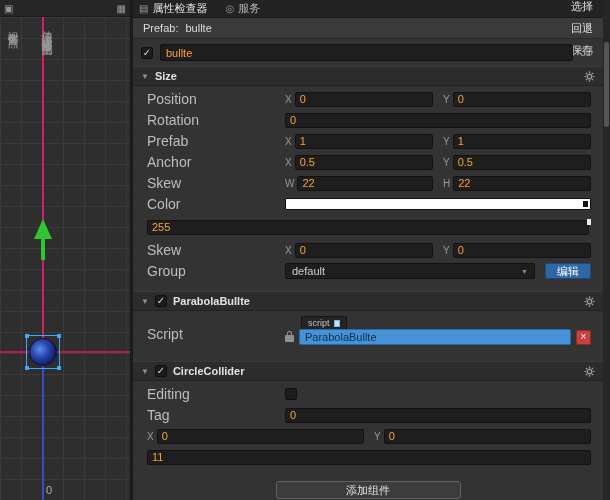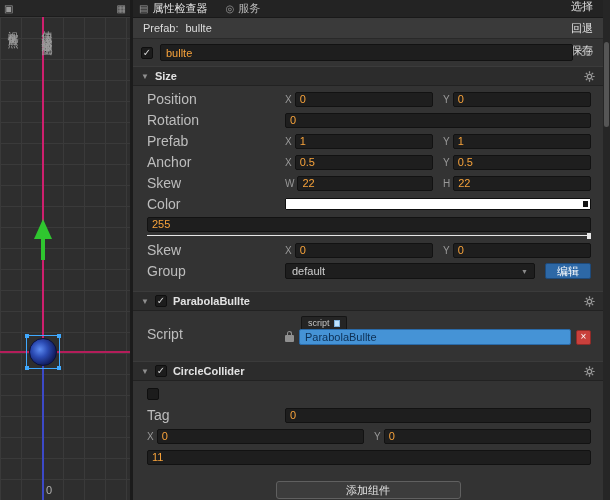--- a/index.html
+++ b/index.html
@@ -105,21 +105,21 @@
   .ninput {
     width:100%; min-width:0; height:15px; background:#1e1e1e; border:1px solid #121212;
     border-radius:2px; color:#f8a33b; font-size:11px; padding:0 4px; font-family:inherit;
   }
   .wide { flex:1; }
 
   .colorbar { flex:1; height:12px; background:#ffffff; border:1px solid #0f0f0f; border-radius:1px; position:relative; cursor:pointer; }
   .colorbar::after { content:""; position:absolute; right:2px; top:2px; bottom:2px; width:5px; background:#141414; }
 
   .op-row { height:24px; }
-  .op-wrap { flex:1; display:flex; flex-direction:column; gap:2px; min-width:0; }
+  .op-wrap { flex:1; display:flex; flex-direction:row; gap:2px; min-width:0; }
   .op-slider { position:relative; height:4px; cursor:pointer; }
   .op-track { position:absolute; left:0; right:0; top:1px; height:1px; background:#e8e8e8; }
   .op-handle { position:absolute; right:0; top:-1px; width:4px; height:6px; background:#e8e8e8; }
 
   .dropdown {
     flex:1; height:16px; background:#1e1e1e; border:1px solid #121212; border-radius:2px;
     color:#cfcfcf; font-size:11px; display:flex; align-items:center; padding:0 6px; cursor:pointer; min-width:0;
   }
   .dd-caret { margin-left:auto; color:#8a8a8a; font-size:7px; }
   .edit-btn {
@@ -400,20 +400,21 @@
                 <g stroke="#999" stroke-width="1.8" fill="none">
                   <circle cx="8" cy="8" r="3.2"></circle>
                   <path d="M8 0.5v3M8 12.5v3M0.5 8h3M12.5 8h3M2.7 2.7l2.1 2.1M11.2 11.2l2.1 2.1M13.3 2.7l-2.1 2.1M4.8 11.2l-2.1 2.1"></path>
                 </g>
               </svg>
           </span>
         </div>
         <div class="sec-body">
 
           <div class="row">
+            <span class="rlabel">Editing</span>
             <div class="controls">
               <span class="checkbox"></span>
             </div>
           </div>
 
           <div class="row">
             <span class="rlabel">Tag</span>
             <div class="controls">
               <input class="ninput wide" value="0" style="">
             </div>

